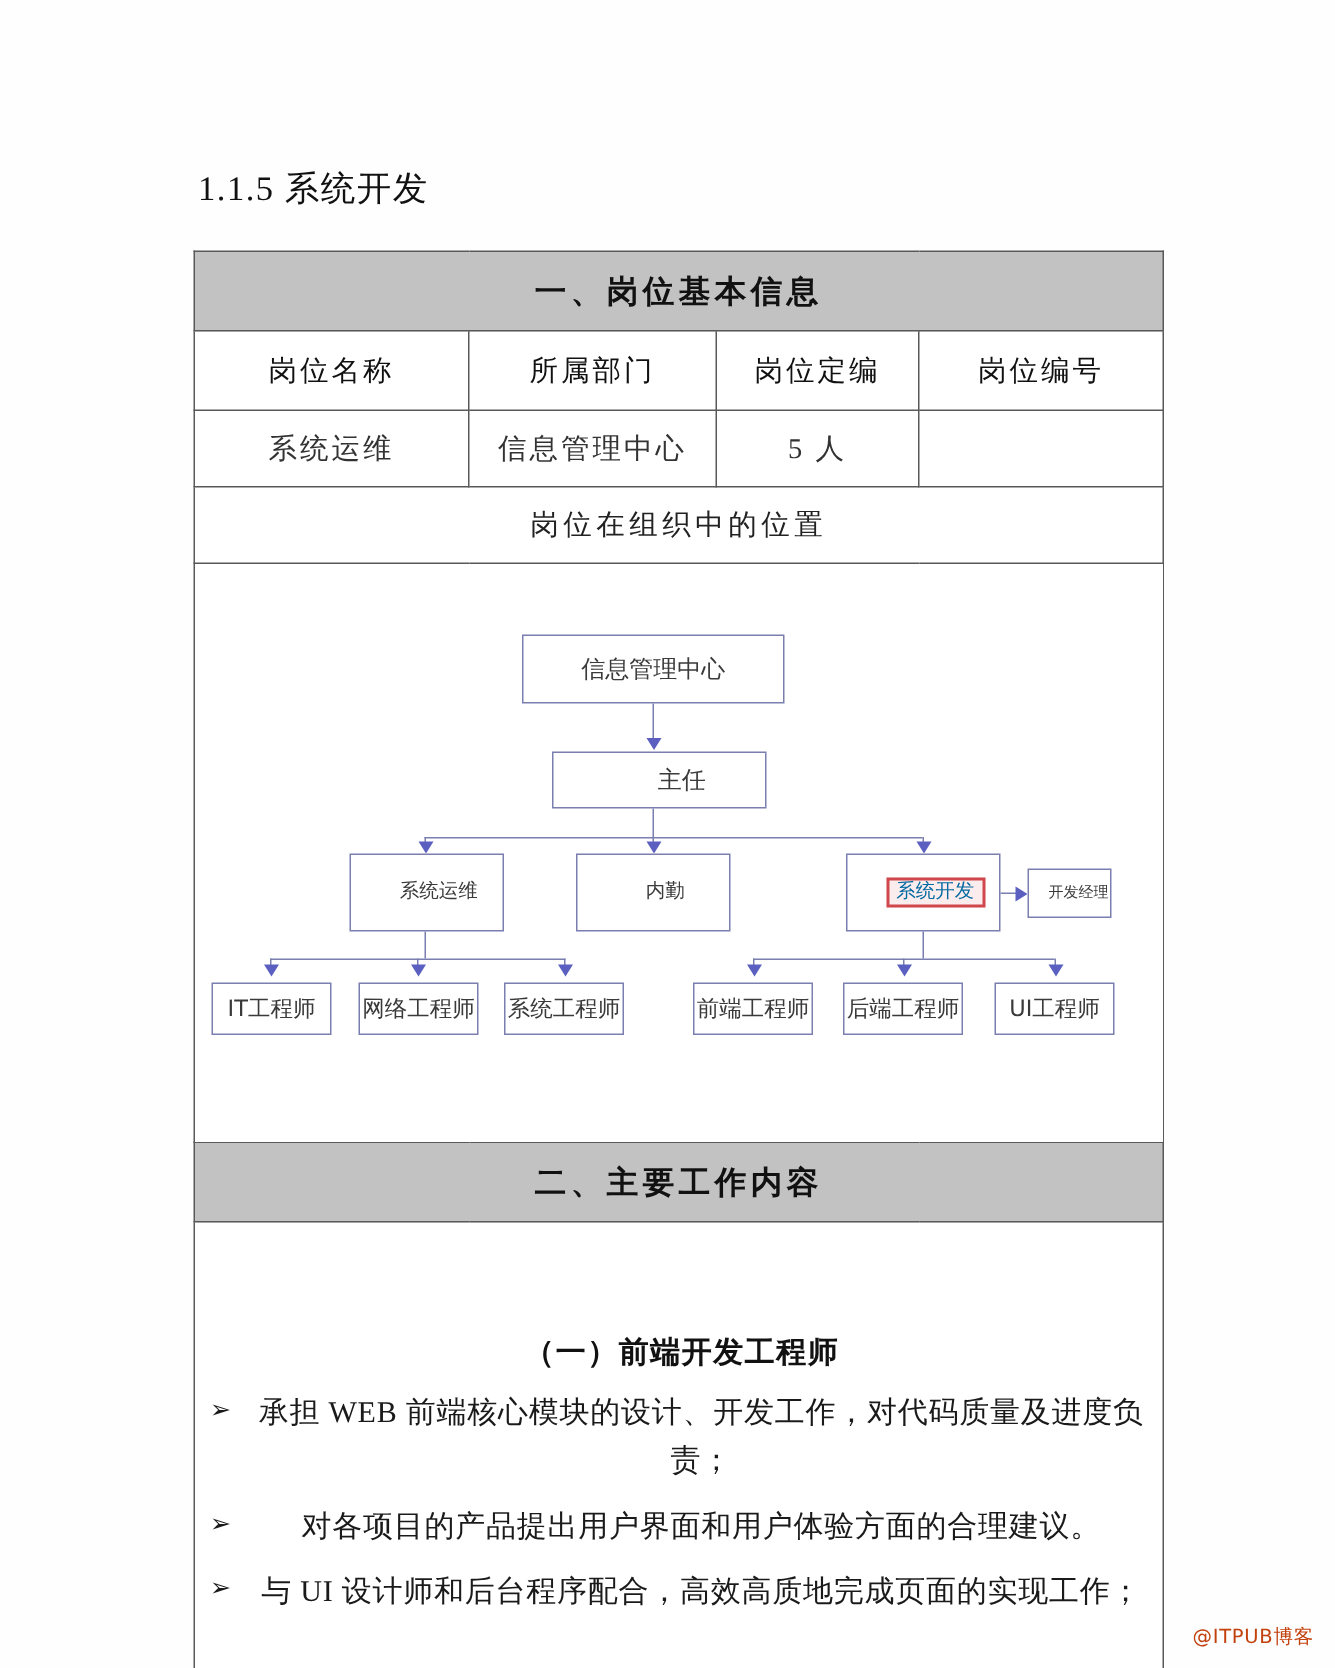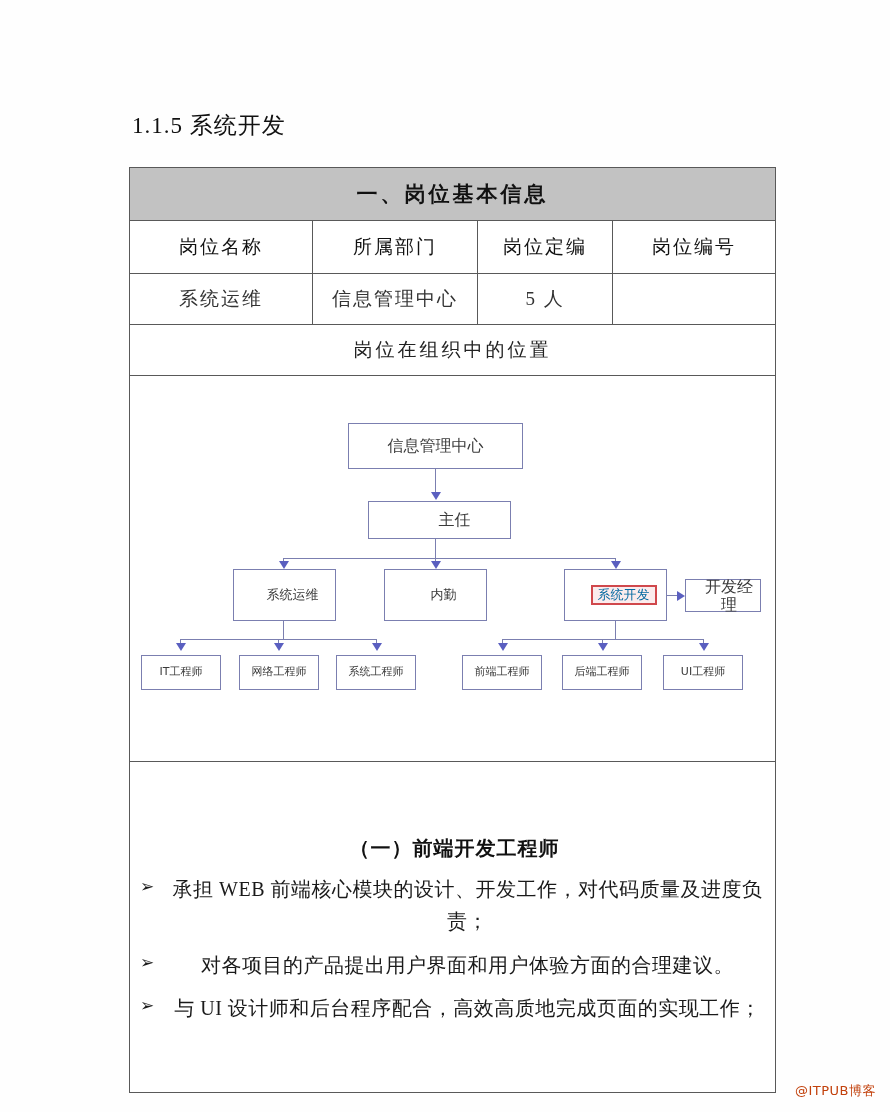--- a/index.html
+++ b/index.html
@@ -108,22 +108,22 @@
     color: #3a3a3a;
     text-align: center;
     line-height: 1.1;
   }
   .n-root   { left: 218px; top: 47px;  width: 175px; height: 46px; font-size: 16px; }
   .n-l1     { left: 238px; top: 125px; width: 143px; height: 38px; font-size: 16px; padding-left: 30px; }
   .n-l2     { width: 103px; height: 52px; font-size: 13px; top: 193px; padding-left: 16px; }
   .n-l2a    { left: 103px; }
   .n-l2b    { left: 254px; text-align: center; }
   .n-l2c    { left: 434px; }
-  .n-side   { left: 555px; top: 203px; width: 76px; height: 33px; font-size: 16px; padding-left: 12px; }
-  .n-l3     { width: 80px; height: 35px; font-size: 11px; top: 279px; }
+  .n-side   { left: 555px; top: 203px; width: 56px; height: 33px; font-size: 10px; padding-left: 12px; }
+  .n-l3     { width: 80px; height: 35px; font-size: 15px; top: 279px; }
   .n-l3a { left: 11px; }
   .n-l3b { left: 109px; }
   .n-l3c { left: 206px; }
   .n-l3d { left: 332px; }
   .n-l3e { left: 432px; }
   .n-l3f { left: 533px; }
 
   .hl-inner {
     border: 2px solid #d0484c;
     background: #fbeced;
@@ -281,20 +281,23 @@
             <div class="node n-l3 n-l3c">系统工程师</div>
             <div class="node n-l3 n-l3d">前端工程师</div>
             <div class="node n-l3 n-l3e">后端工程师</div>
             <div class="node n-l3 n-l3f">UI工程师</div>
 
           </div>
 
         </td>
       </tr>
       <tr>
+        <td class="band" colspan="4">二、主要工作内容</td>
+      </tr>
+      <tr>
         <td class="content-cell" colspan="4">
 
           <div class="sub-title">（一）前端开发工程师</div>
 
           <div class="bullet-row">
             <div class="bullet-mark">➢</div>
             <div class="bullet-text">承担 WEB 前端核心模块的设计、开发工作，对代码质量及进度负责；</div>
           </div>
 
           <div class="bullet-row">

